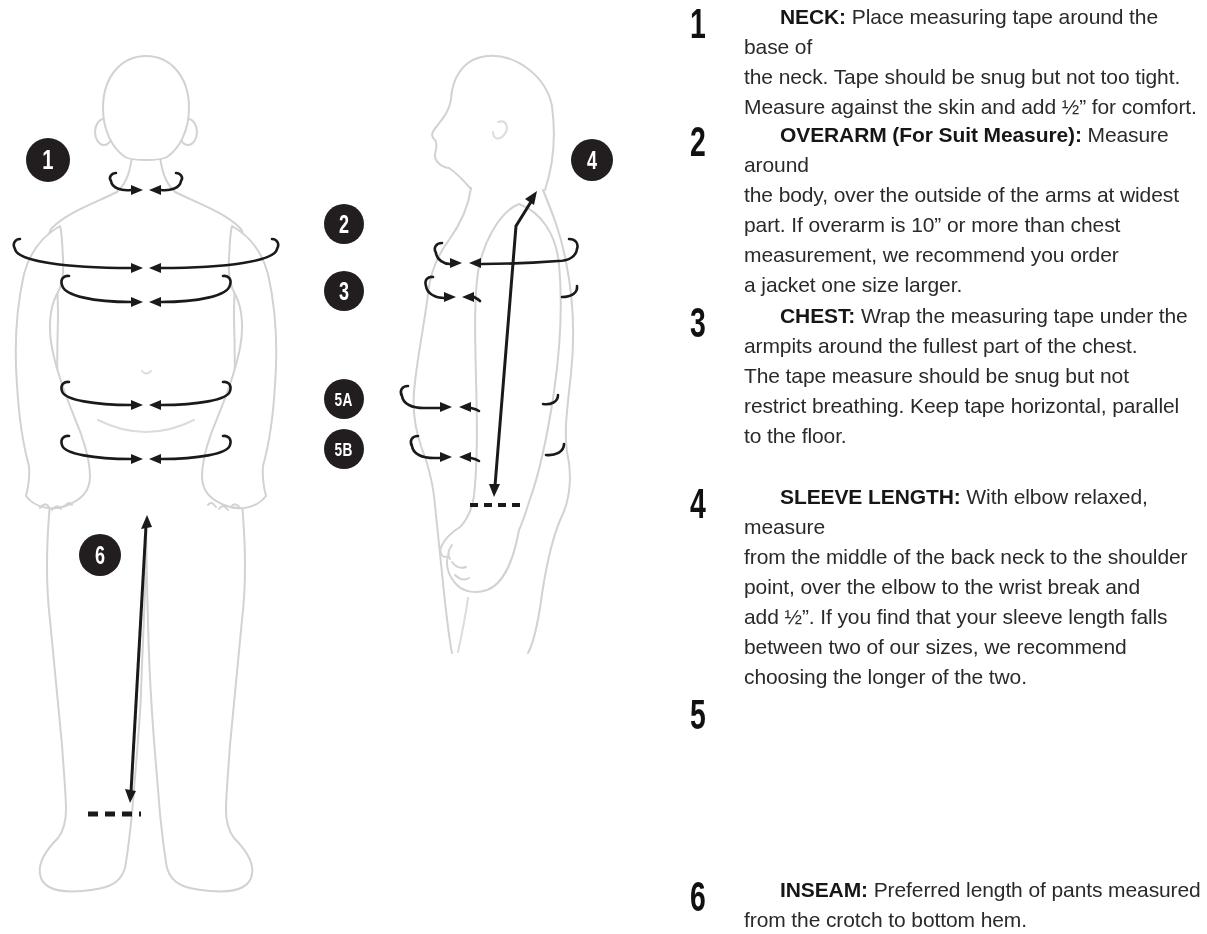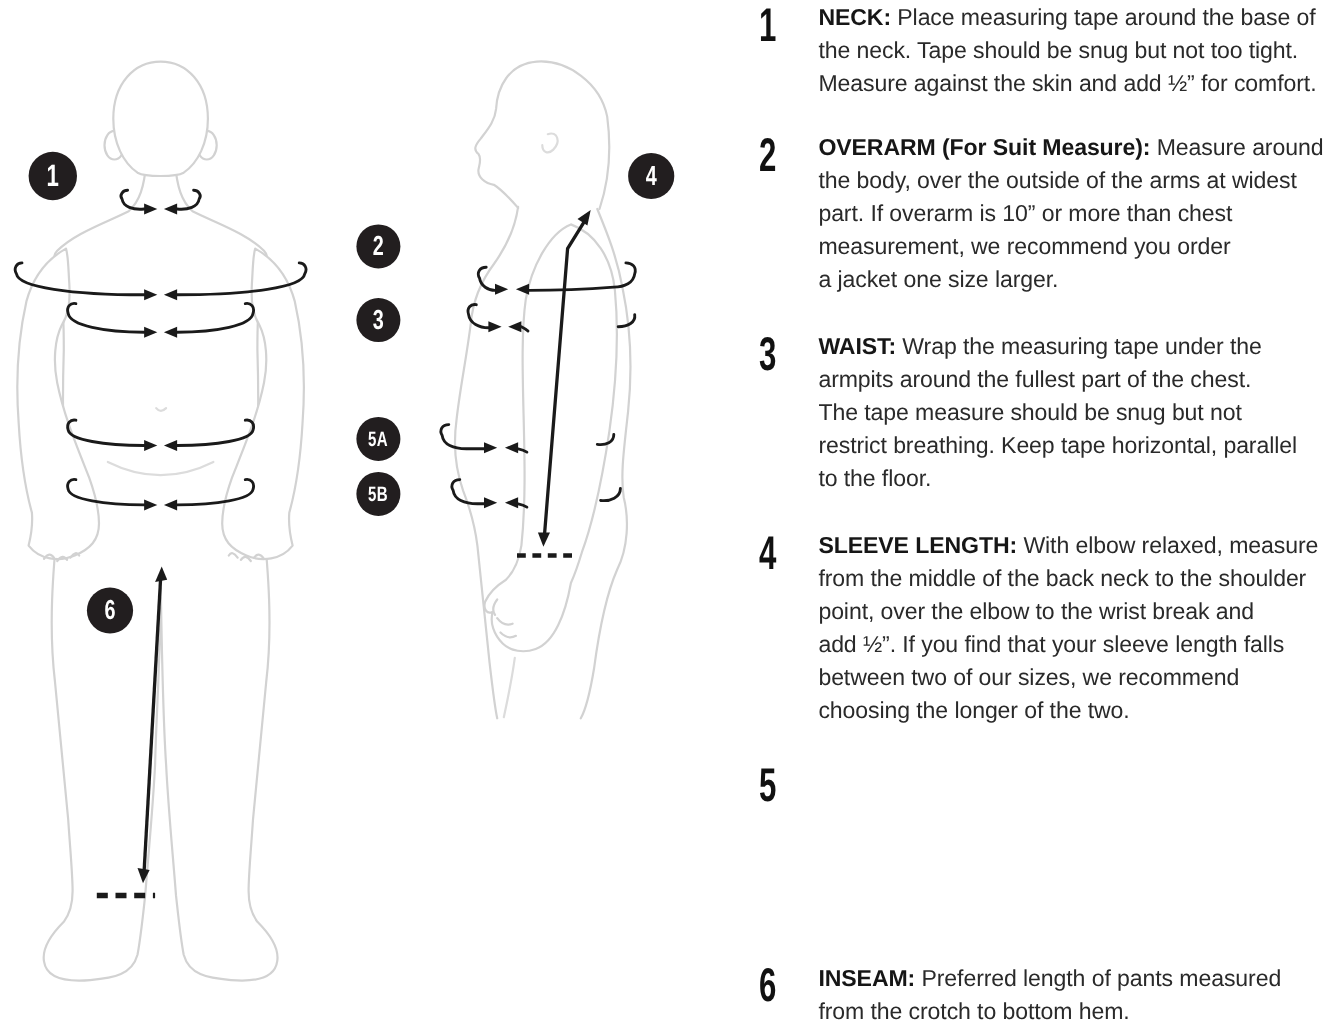--- a/index.html
+++ b/index.html
@@ -22,21 +22,21 @@
   .marker.two span{font-size:25px;}
   .marker.dual span{font-size:19px;letter-spacing:0.5px;}
   
   .instructions{position:absolute;left:690px;top:0;width:515px;height:934px;}
   .item{position:absolute;left:0;display:flex;align-items:flex-start;width:515px;}
   .item .num{flex:0 0 54px;position:relative;}
   .item .num span{display:inline-block;font-size:43px;font-weight:700;color:#111;
                   line-height:1;transform:scaleX(0.66);transform-origin:left top;}
   .item .txt{flex:1;font-size:21px;line-height:30px;color:#2a2a2a;
              white-space:pre-line;letter-spacing:-0.1px;}
-  .item .txt b{font-weight:700;color:#161616;}
+  .item .txt b{font-weight:700;color:#161616;margin-left:36px;}
   .i-1{top:2px;}  .i-2{top:120px;} .i-3{top:301px;}
   .i-4{top:482px;} .i-5{top:693px;} .i-6{top:875px;}
   
   .body-line{fill:none;stroke:#d2d2d2;stroke-width:2;stroke-linecap:round;stroke-linejoin:round;}
   .body-fill{fill:#ffffff;stroke:#d2d2d2;stroke-width:2;stroke-linecap:round;stroke-linejoin:round;}
   .soft-line{fill:none;stroke:#dcdcdc;stroke-width:2;stroke-linecap:round;}
   .meas{fill:none;stroke:#1a1a1a;stroke-width:2.6;stroke-linecap:round;stroke-linejoin:round;}
   .meas-thick{fill:none;stroke:#1a1a1a;stroke-width:3;stroke-linecap:butt;}
   .dash{fill:none;stroke:#1a1a1a;stroke-width:5;stroke-dasharray:10 7;}
   .dash-s{fill:none;stroke:#1a1a1a;stroke-width:4;stroke-dasharray:8 6;}
@@ -286,21 +286,21 @@
       <div class="num"><span>2</span></div>
       <div class="txt"><b>OVERARM (For Suit Measure):</b><span> Measure around
 the body, over the outside of the arms at widest
 part. If overarm is 10” or more than chest
 measurement, we recommend you order
 a jacket one size larger.</span></div>
     </div>
 
     <div class="item i-3">
       <div class="num"><span>3</span></div>
-      <div class="txt"><b>WAIST:</b><span> Wrap the measuring tape under the
+      <div class="txt"><b>CHEST:</b><span> Wrap the measuring tape under the
 armpits around the fullest part of the chest.
 The tape measure should be snug but not
 restrict breathing. Keep tape horizontal, parallel
 to the floor.</span></div>
     </div>
 
     <div class="item i-4">
       <div class="num"><span>4</span></div>
       <div class="txt"><b>SLEEVE LENGTH:</b><span> With elbow relaxed, measure
 from the middle of the back neck to the shoulder

